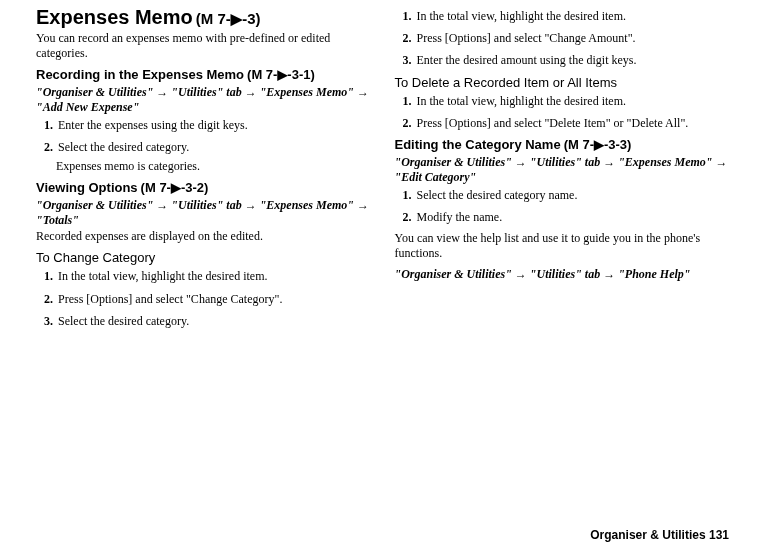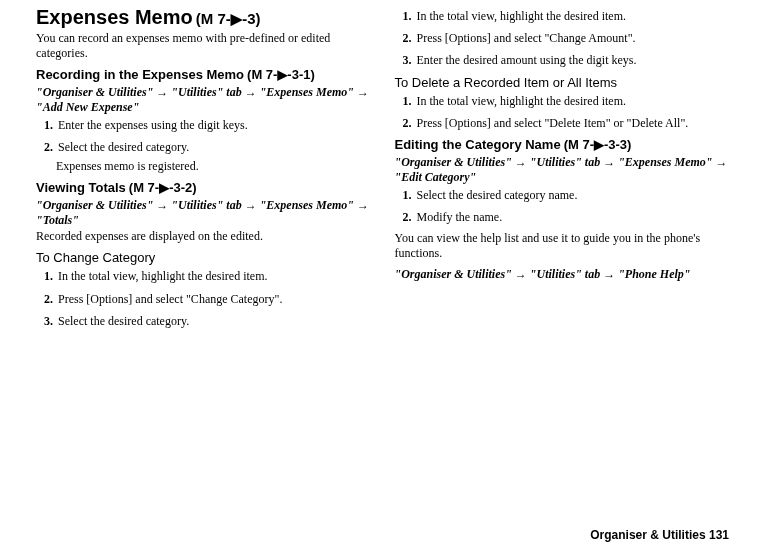--- a/index.html
+++ b/index.html
@@ -118,24 +118,24 @@
 
     <div class="titleblock">
       <span class="h2">Recording in the Expenses Memo</span>
       <span class="h2code">(M 7-▶-3-1)</span>
     </div>
     <div class="path">"Organiser &amp; Utilities" → "Utilities" tab → "Expenses Memo" → "Add New Expense"</div>
     <ol class="steps">
       <li>Enter the expenses using the digit keys.</li>
       <li>Select the desired category.</li>
     </ol>
-    <div class="indent">Expenses memo is registered.</div>
+    <div class="indent">Expenses memo is categories.</div>
 
     <div class="titleblock">
-      <span class="h2">Viewing Totals</span>
+      <span class="h2">Viewing Options</span>
       <span class="h2code">(M 7-▶-3-2)</span>
     </div>
     <div class="path">"Organiser &amp; Utilities" → "Utilities" tab → "Expenses Memo" → "Totals"</div>
     <div class="para">Recorded expenses are displayed on the edited.</div>
 
     <div class="titleblock">
       <span class="h3">To Change Category</span>
     </div>
     <ol class="steps">
       <li>In the total view, highlight the desired item.</li>

